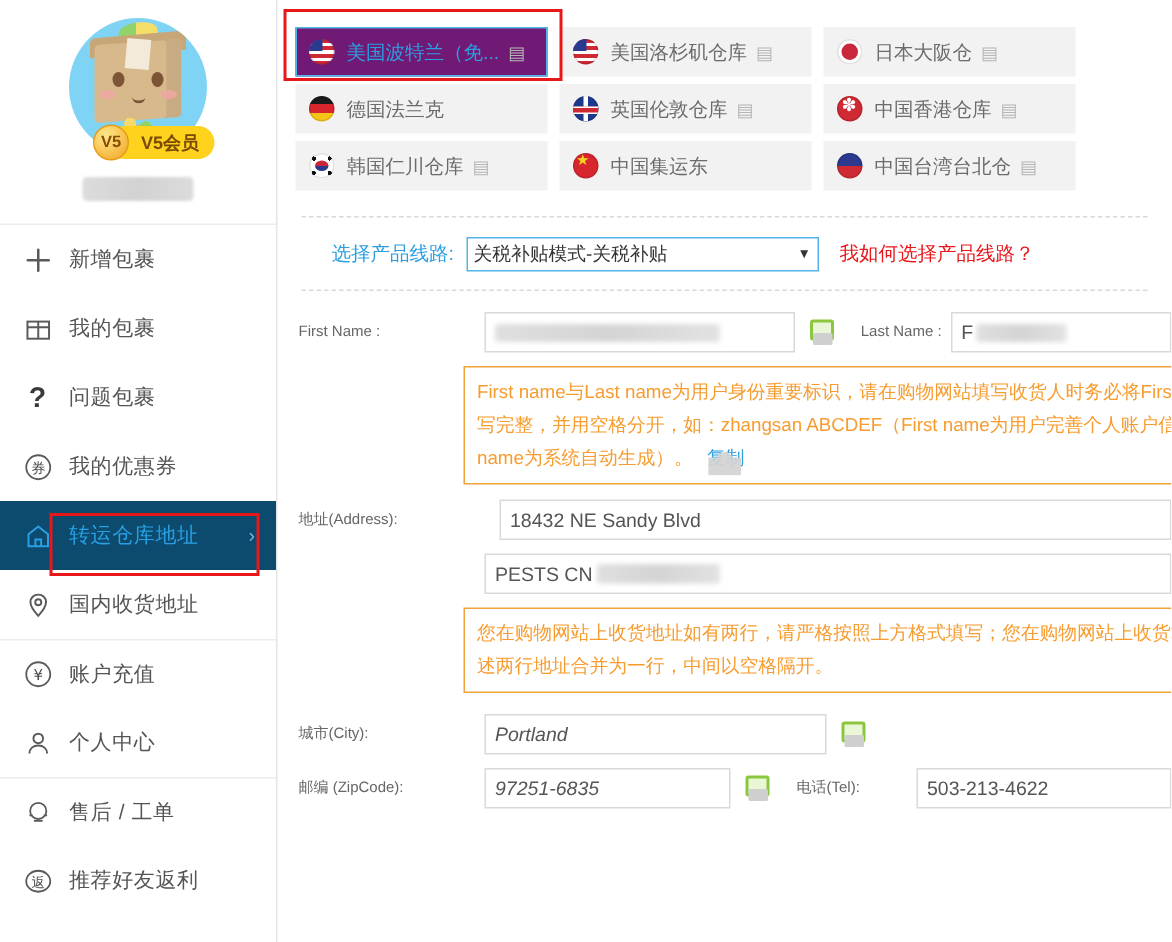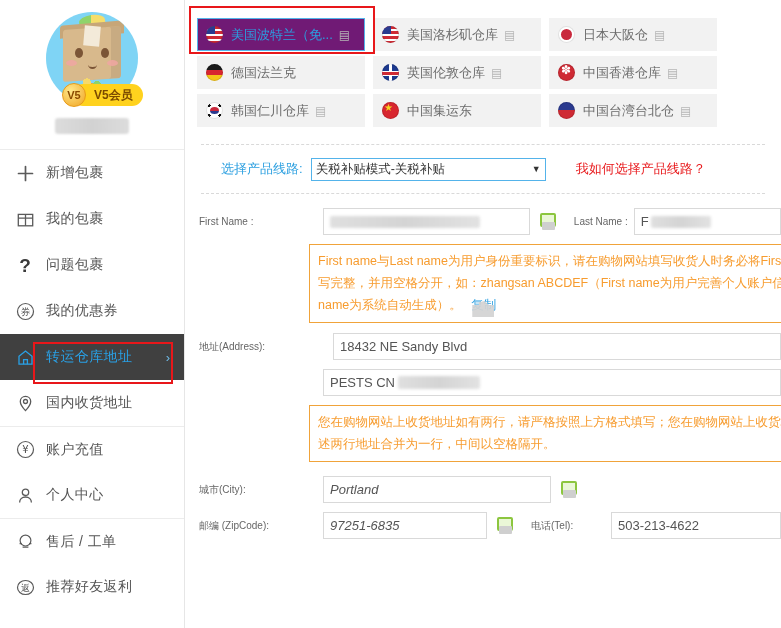--- a/index.html
+++ b/index.html
@@ -124,21 +124,21 @@
     cursor: pointer;
     position: relative;
   }
   .menu-item .mi-ico {
     width: 22px; height: 22px; flex: 0 0 22px;
     display: flex; align-items: center; justify-content: center;
     color: #5a5a5a;
   }
   .menu-item .mi-label { margin-left: 10px; font-size: 14px; letter-spacing: .4px; }
   .menu-item.sep { border-top: 1px solid #ececec; }
-  .menu-item.active { background: #404040; color: #2b9fe0; }
+  .menu-item.active { background: #0c4a6e; color: #2b9fe0; }
   .menu-item.active .mi-ico, .menu-item.active .mi-label { color: #29a0e5; }
   .chev {
     position: absolute; right: 14px; top: 50%; transform: translateY(-50%);
     color: #6fb9e5; font-size: 13px;
   }
   .hl-box {
     position: absolute;
     border: 2px solid #e8171a;
     pointer-events: none;
     z-index: 20;
@@ -220,21 +220,21 @@
     font-size: 12.5px; color: #333;
     display: flex; align-items: center;
     padding: 0 0 0 4px;
     position: relative;
     cursor: pointer;
   }
   .line-select .caret {
     position: absolute; right: 4px; top: 50%; transform: translateY(-50%);
     font-size: 9px; color: #333;
   }
-  .line-help { color: #e8171a; font-size: 13px; margin-left: 30px; cursor: pointer; }
+  .line-help { color: #e8171a; font-size: 13px; margin-left: 14px; cursor: pointer; }
 
   .form { padding: 0 0 0 0; }
   .frow {
     display: flex; align-items: center;
     margin-bottom: 9px;
     padding-left: 14px;
   }
   .flabel {
     font-size: 10px; color: #666;
     text-align: left;

